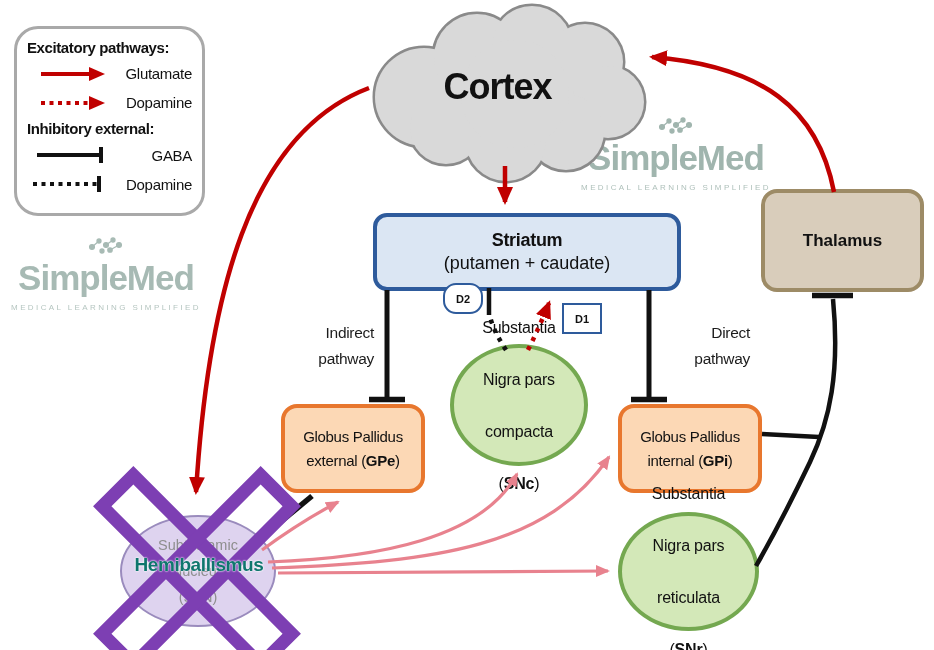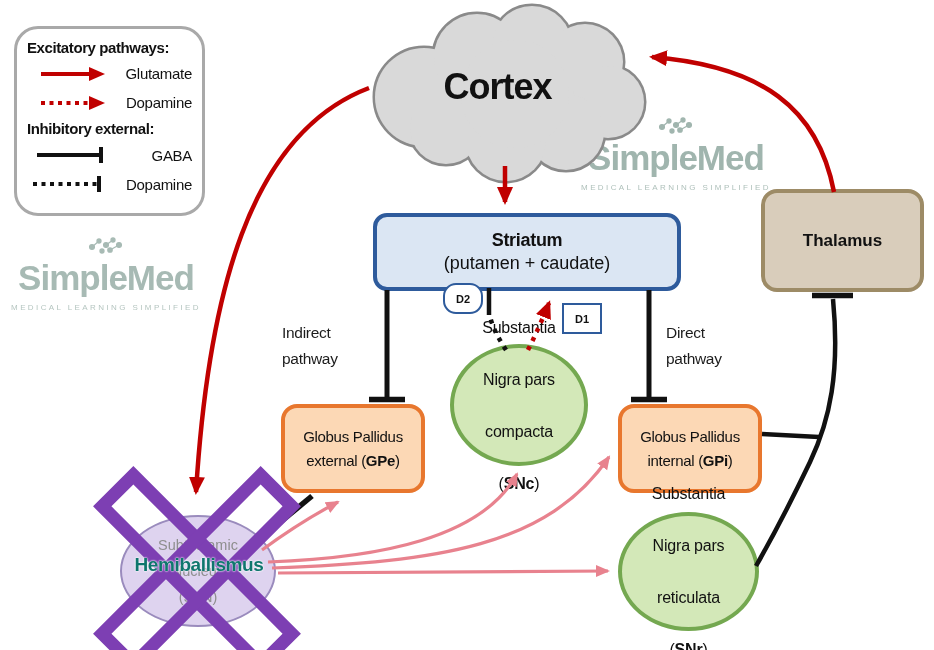--- a/index.html
+++ b/index.html
@@ -54,21 +54,21 @@
   .gpi{left:618px;top:404px;width:144px;height:89px;}
   .sn{background:var(--c-green-fill);border:4px solid var(--c-green-border);border-radius:50%;
       font-size:16px;line-height:23px;letter-spacing:-0.2px;gap:29px;}
   .snc{left:450px;top:344px;width:138px;height:122px;}
   .snr{left:618px;top:512px;width:141px;height:119px;}
   .stn{left:120px;top:515px;width:156px;height:112px;background:var(--c-stn-fill);
        border:2px solid var(--c-stn-border);border-radius:50%;color:var(--c-muted-text);
        font-size:14.5px;line-height:26px;z-index:1;}
   .cortex-label{left:410px;top:66px;width:175px;text-align:center;font-size:36px;font-weight:bold;
                 letter-spacing:-1px;z-index:2;}
-  .pathway-label{position:absolute;text-align:left;font-size:15.5px;line-height:26px;
+  .pathway-label{position:absolute;text-align:right;font-size:15.5px;line-height:26px;
                  letter-spacing:-0.3px;color:#1c1c1c;z-index:2;}
   .indirect{left:282px;top:320px;width:92px;}
   .direct{left:666px;top:320px;width:84px;}
   .hemi{left:108px;top:554px;width:182px;text-align:center;font-size:19px;font-weight:bold;
         color:#0f766e;z-index:6;text-shadow:0 0 2px #fff,0 0 2px #fff;letter-spacing:-0.4px;}
 
   
   .s-red{stroke:var(--c-red);fill:none;}
   .s-pink{stroke:var(--c-pink);fill:none;}
   .s-black{stroke:var(--c-ink);fill:none;}

